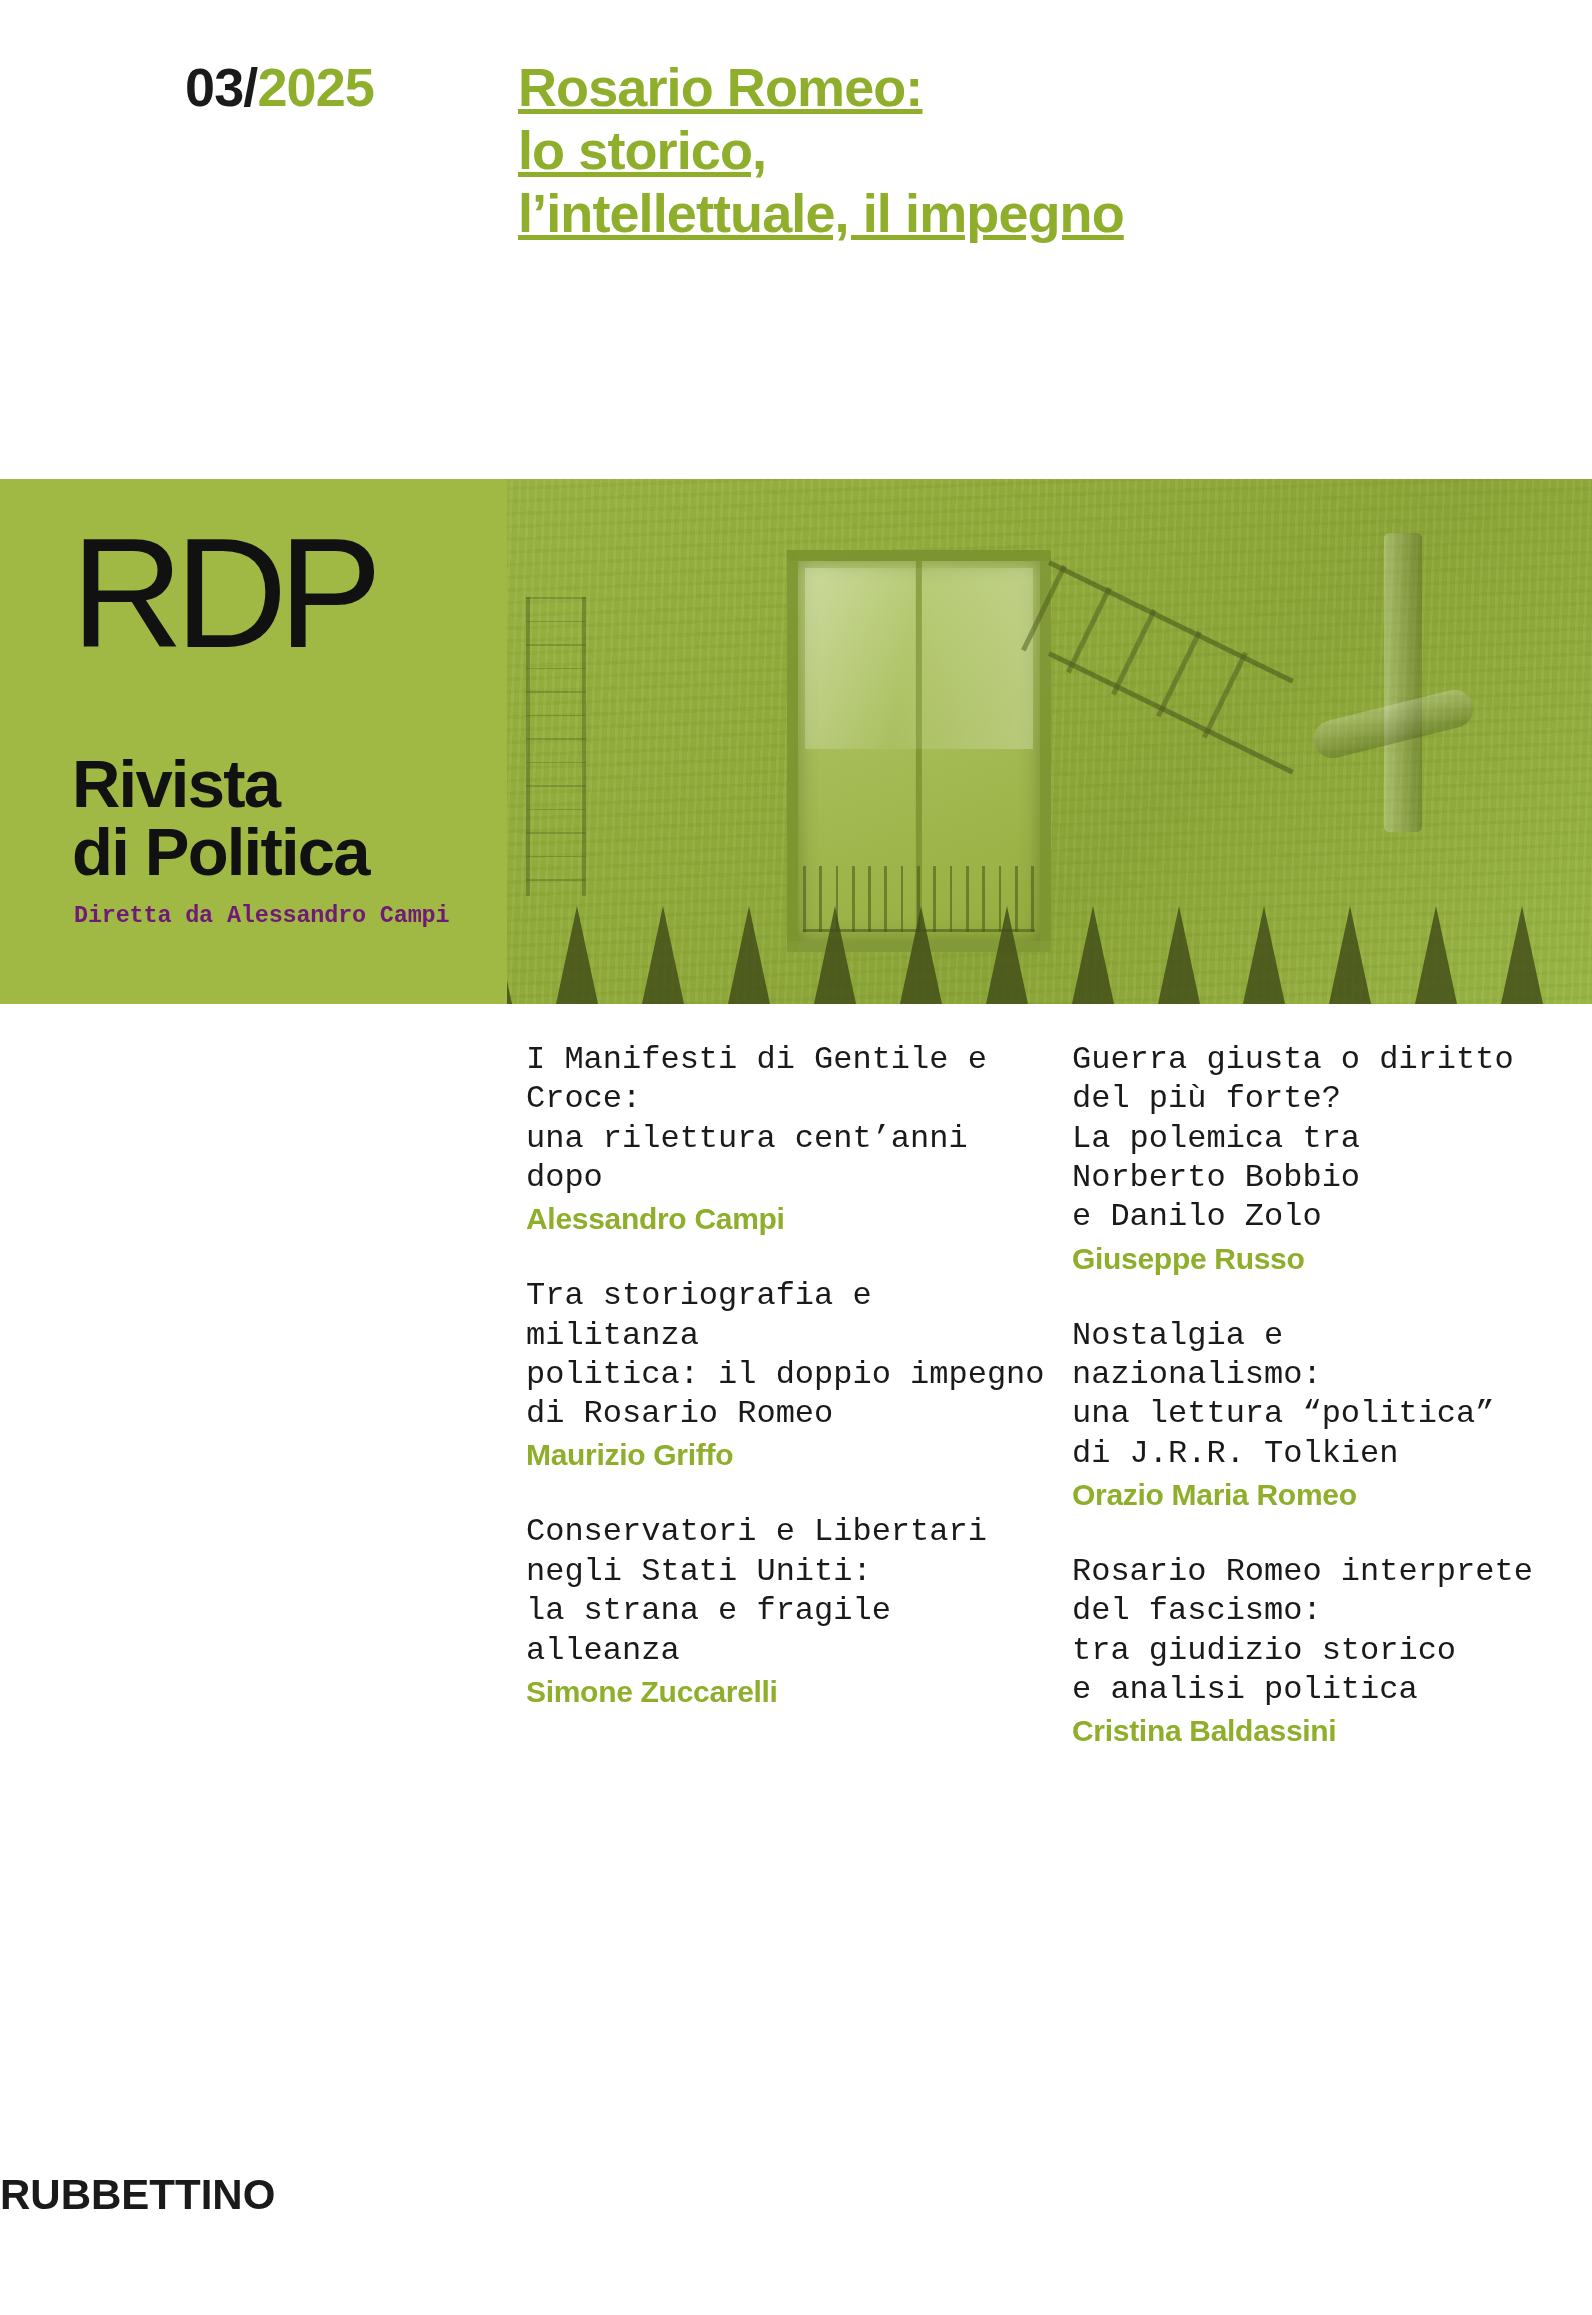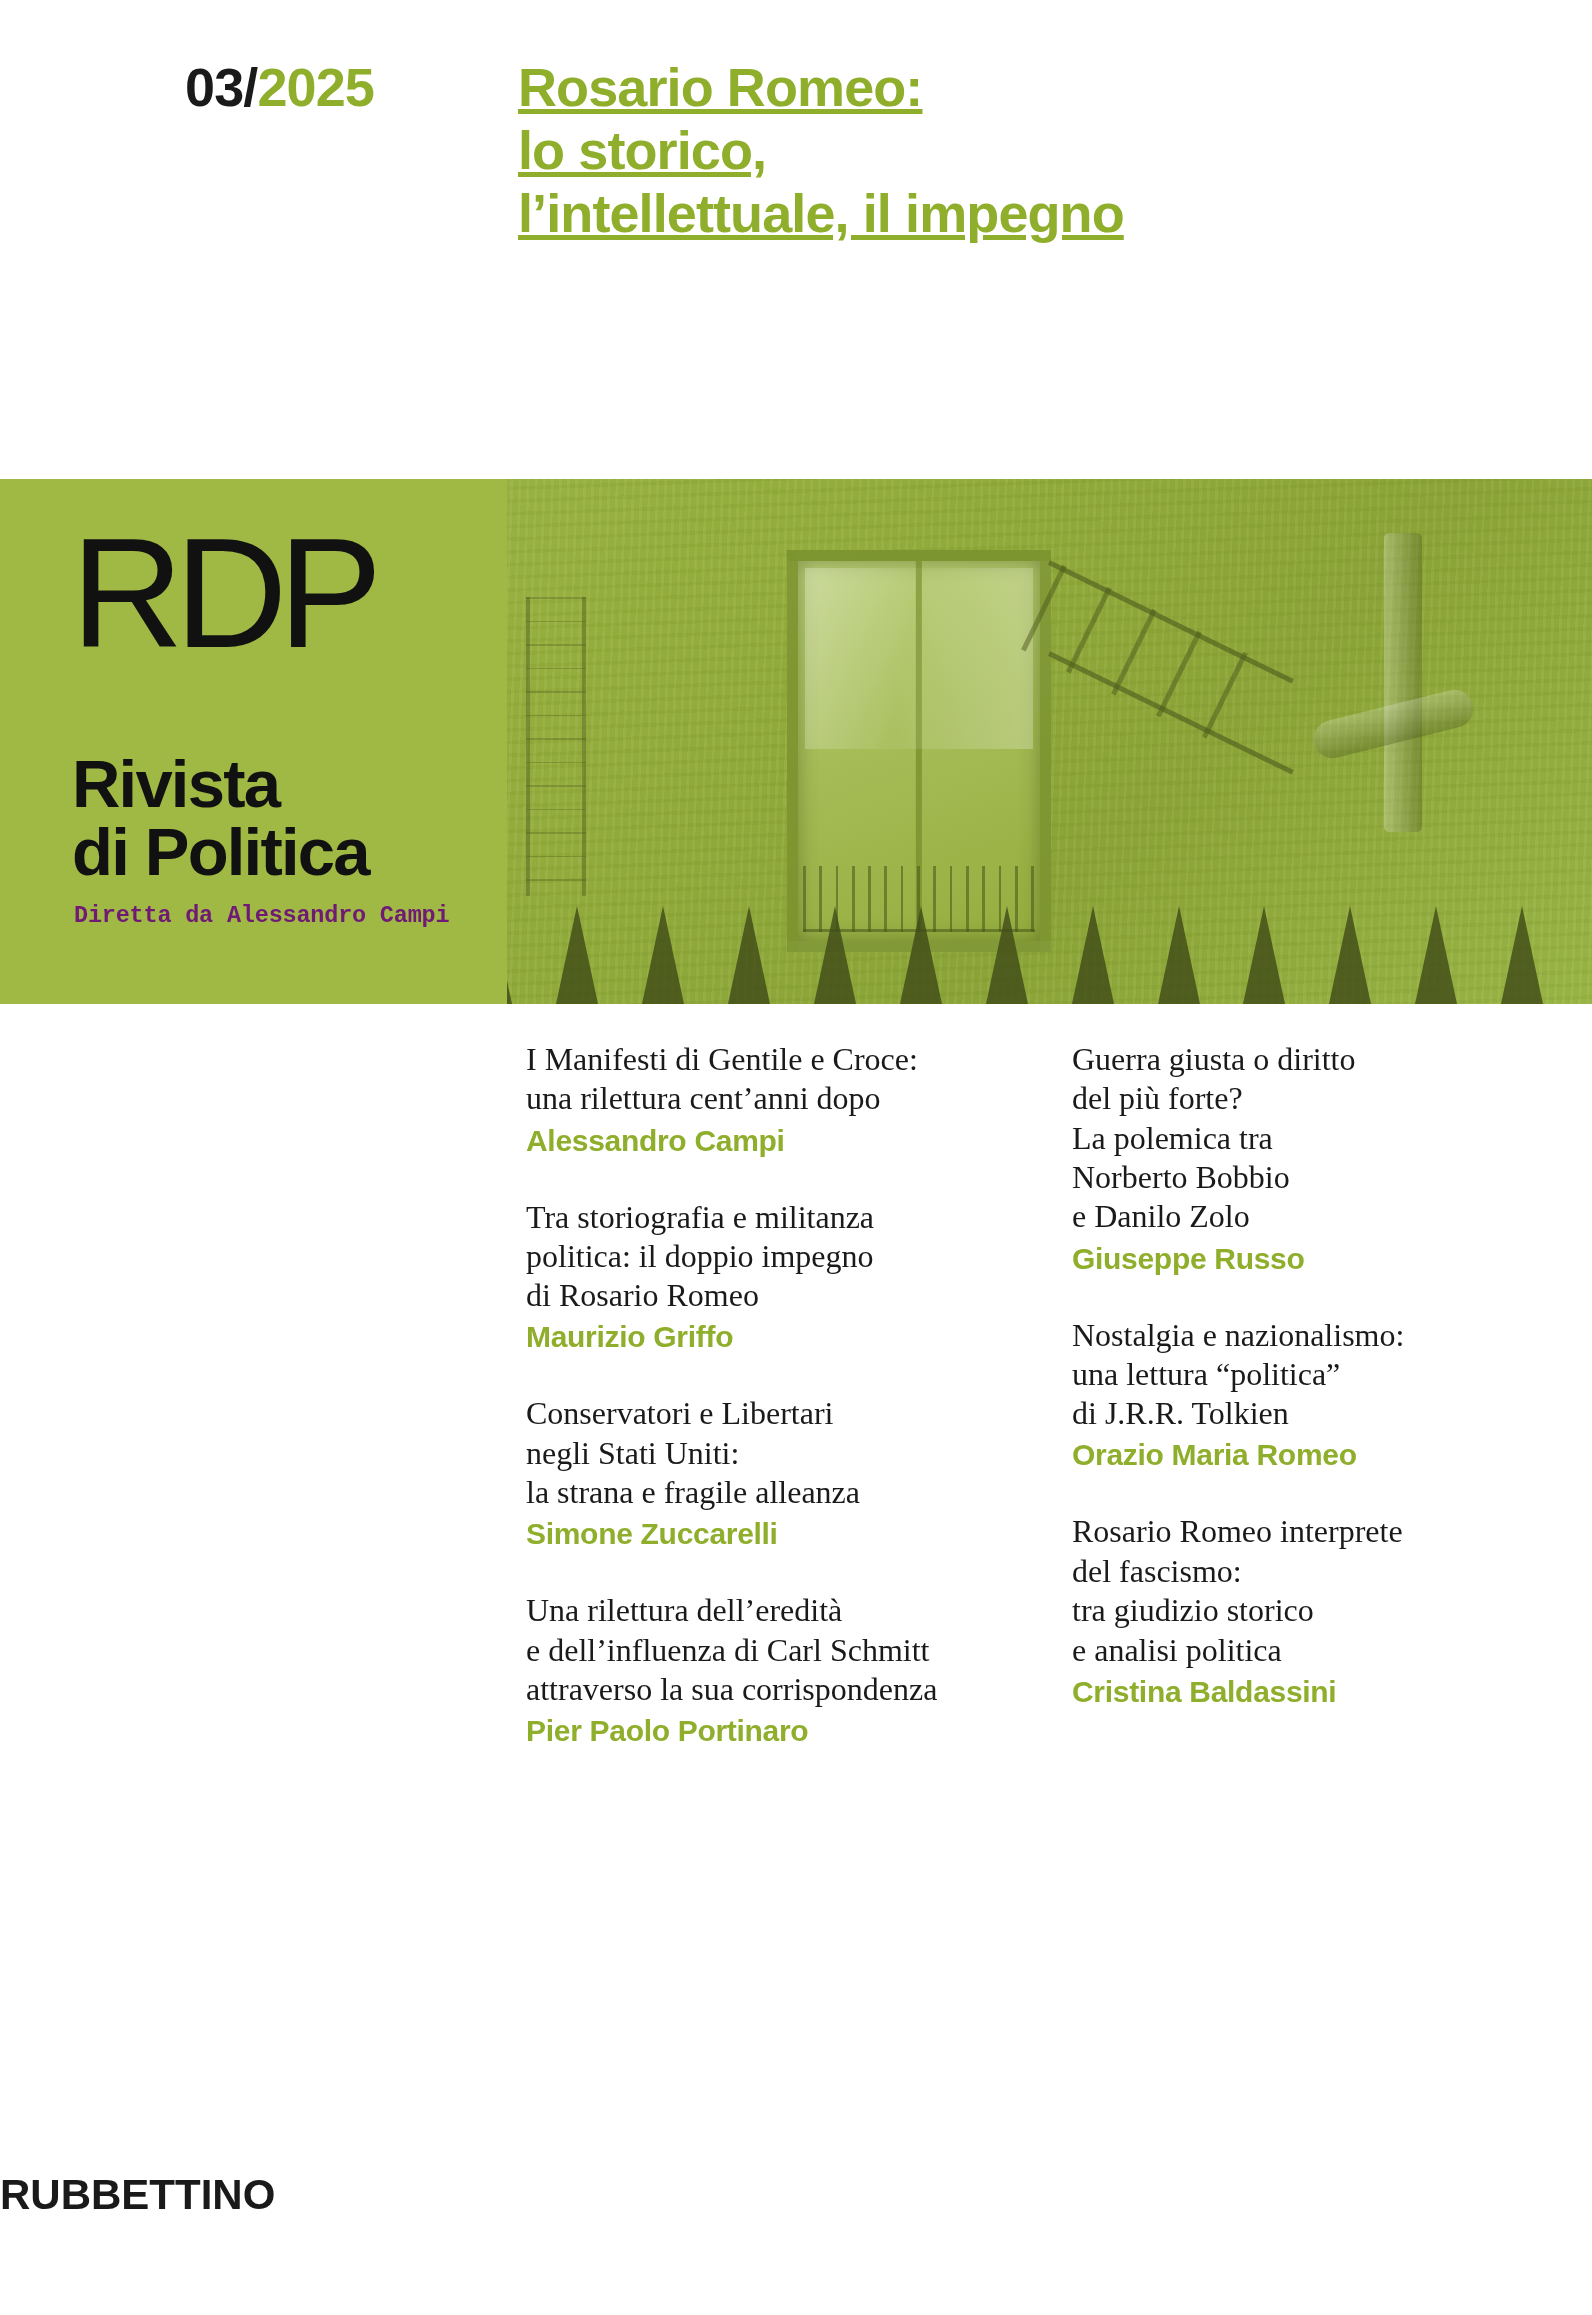--- a/index.html
+++ b/index.html
@@ -206,21 +206,21 @@
   }
   .toc-col {
     position: absolute;
     top: 0;
   }
   .toc-col.left  { left: 526px;  width: 534px; }
   .toc-col.right { left: 1072px; width: 470px; }
 
   .entry { margin-bottom: 38px; }
   .entry .title {
-    font-family: Liberation Serif, serif;
+    font-family: Liberation Mono, monospace;
     font-size: 32px;
     line-height: 1.23;
     color: #1a1a1a;
   }
   .entry .title span { display: block; }
   .entry .author {
     font-family: "Liberation Sans", sans-serif;
     font-weight: bold;
     font-size: 30px;
     color: #8fae2b;
@@ -331,28 +331,20 @@
 
     <div class="entry">
       <div class="title">
         <span>Conservatori e Libertari</span>
         <span>negli Stati Uniti:</span>
         <span>la strana e fragile alleanza</span>
       </div>
       <div class="author">Simone Zuccarelli</div>
     </div>
 
-    <div class="entry">
-      <div class="title">
-        <span>Una rilettura dell’eredità</span>
-        <span>e dell’influenza di Carl Schmitt</span>
-        <span>attraverso la sua corrispondenza</span>
-      </div>
-      <div class="author">Pier Paolo Portinaro</div>
-    </div>
 
   </div>
 
   <div class="toc-col right">
 
     <div class="entry">
       <div class="title">
         <span>Guerra giusta o diritto</span>
         <span>del più forte?</span>
         <span>La polemica tra</span>

